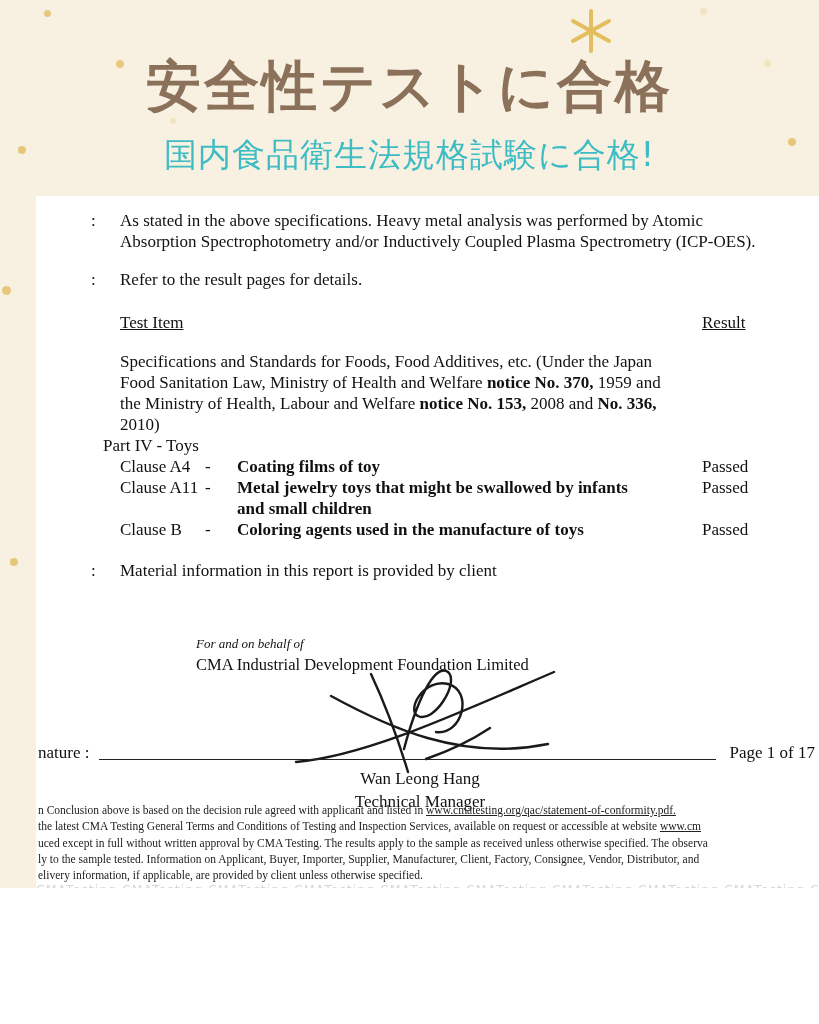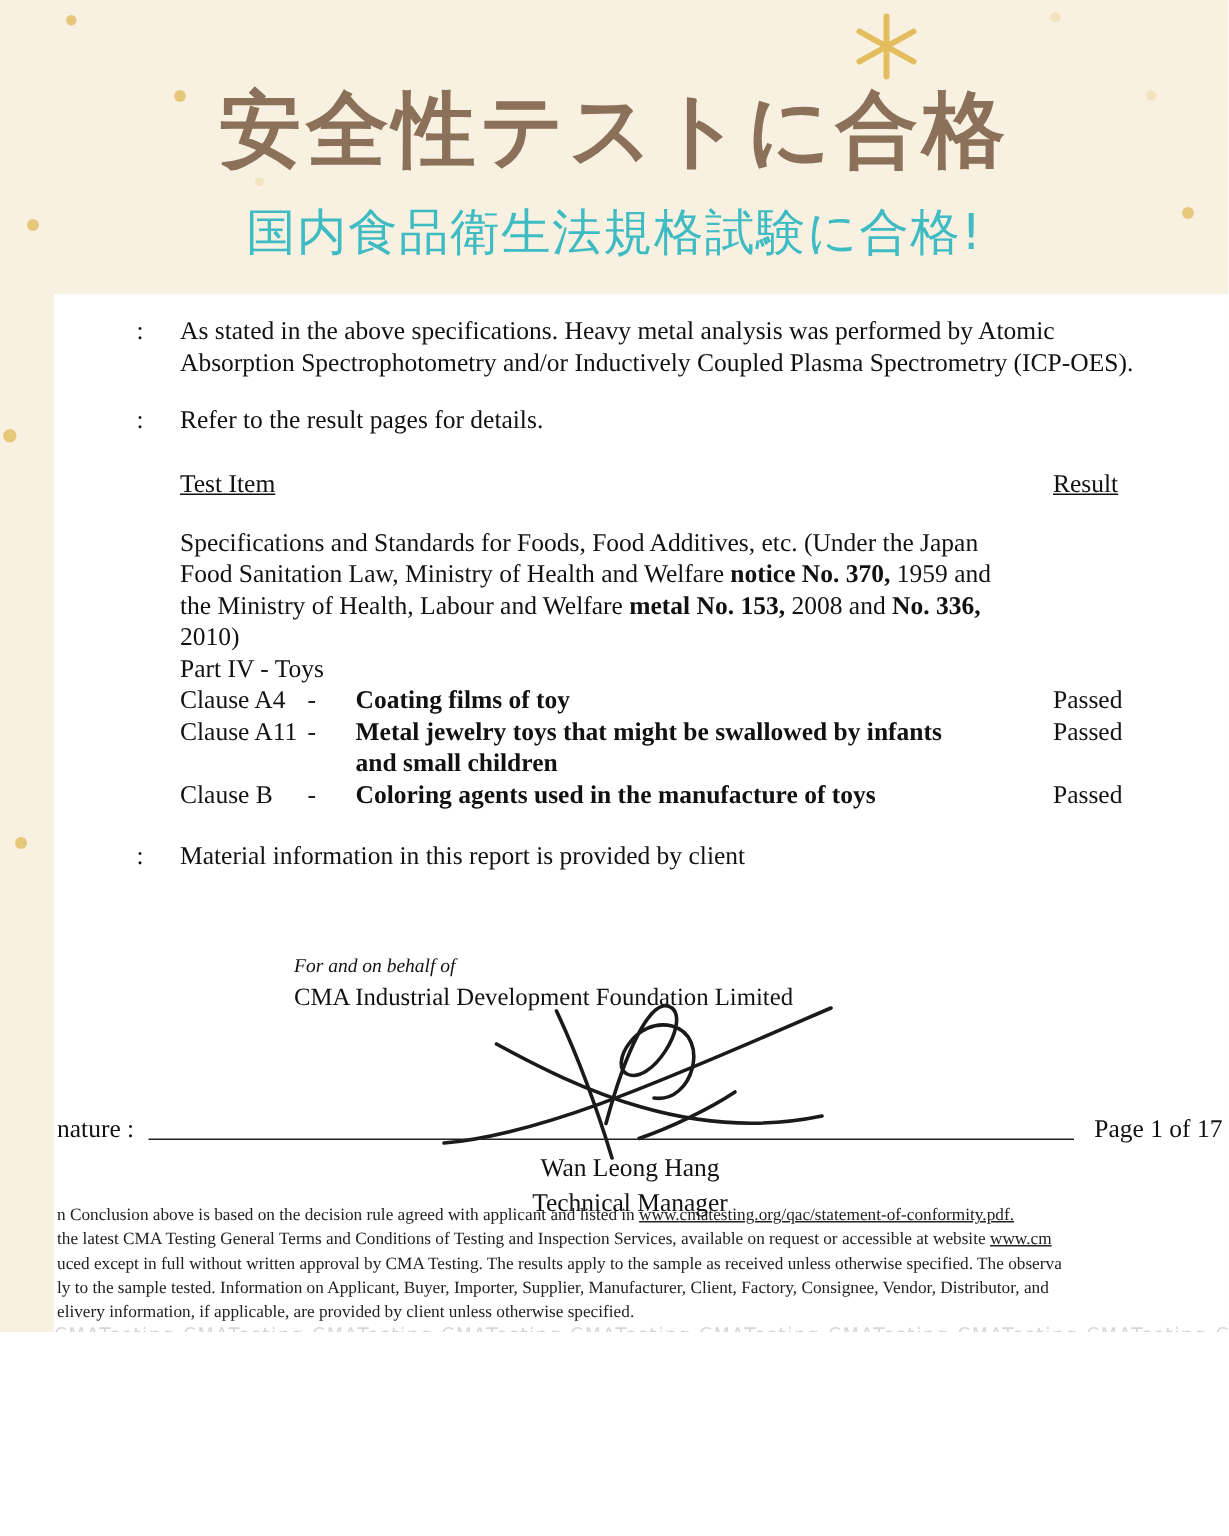--- a/index.html
+++ b/index.html
@@ -36,21 +36,21 @@
   .note-row { display:flex; }
   .note-row + .note-row { margin-top:17px; }
   .bullet { width:29px; flex:0 0 29px; }
   .note-text { flex:1; }
   .tbl-header { display:flex; margin-left:29px; margin-top:22px; }
   .tbl-header .item-h { text-decoration:underline; }
   .result-col { margin-left:auto; width:55px; flex:0 0 55px; }
   .tbl-header .res-h { text-decoration:underline; }
   .spec { margin-left:29px; margin-top:18px; max-width:560px; }
   .spec b { font-weight:bold; }
-  .part-line { margin-left:29px; }
+  .part-line { margin-left:12px; }
   .clause-row { display:flex; margin-left:29px; }
   .clause-label { width:85px; flex:0 0 85px; }
   .clause-dash { width:32px; flex:0 0 32px; }
   .clause-desc { max-width:400px;font-weight:bold; }
   .material-row { margin-top:20px; }
   
   .on-behalf { position:absolute; left:160px; top:437px; font-style:italic; font-size:13px; }
   .company-line { position:absolute; left:160px; top:458px; font-size:16.5px; }
   .sig-svg { position:absolute; left:240px; top:448px; width:300px; height:135px; pointer-events:none; }
   .sig-row { position:absolute; left:2px; right:4px; top:546px; display:flex; align-items:flex-end; font-size:17px; }
@@ -122,21 +122,21 @@
       <div class="note-row">
         <span class="bullet">:</span>
         <span class="note-text">Refer to the result pages for details.</span>
       </div>
 
       <div class="tbl-header">
         <span class="item-h">Test Item</span>
         <span class="result-col res-h">Result</span>
       </div>
 
-      <p class="spec"><span>Specifications and Standards for Foods, Food Additives, etc. (Under the Japan Food Sanitation Law, Ministry of Health and Welfare </span><b>notice No. 370,</b><span> 1959 and the Ministry of Health, Labour and Welfare </span><b>metal No. 153,</b><span> 2008 and </span><b>No. 336,</b><span> 2010)</span></p>
+      <p class="spec"><span>Specifications and Standards for Foods, Food Additives, etc. (Under the Japan Food Sanitation Law, Ministry of Health and Welfare </span><b>notice No. 370,</b><span> 1959 and the Ministry of Health, Labour and Welfare </span><b>notice No. 153,</b><span> 2008 and </span><b>No. 336,</b><span> 2010)</span></p>
       <div class="part-line">Part IV - Toys</div>
 
       <div class="clause-row">
         <span class="clause-label">Clause A4</span>
         <span class="clause-dash">-</span>
         <span class="clause-desc">Coating films of toy</span>
         <span class="result-col">Passed</span>
       </div>
       <div class="clause-row">
         <span class="clause-label">Clause A11</span>

